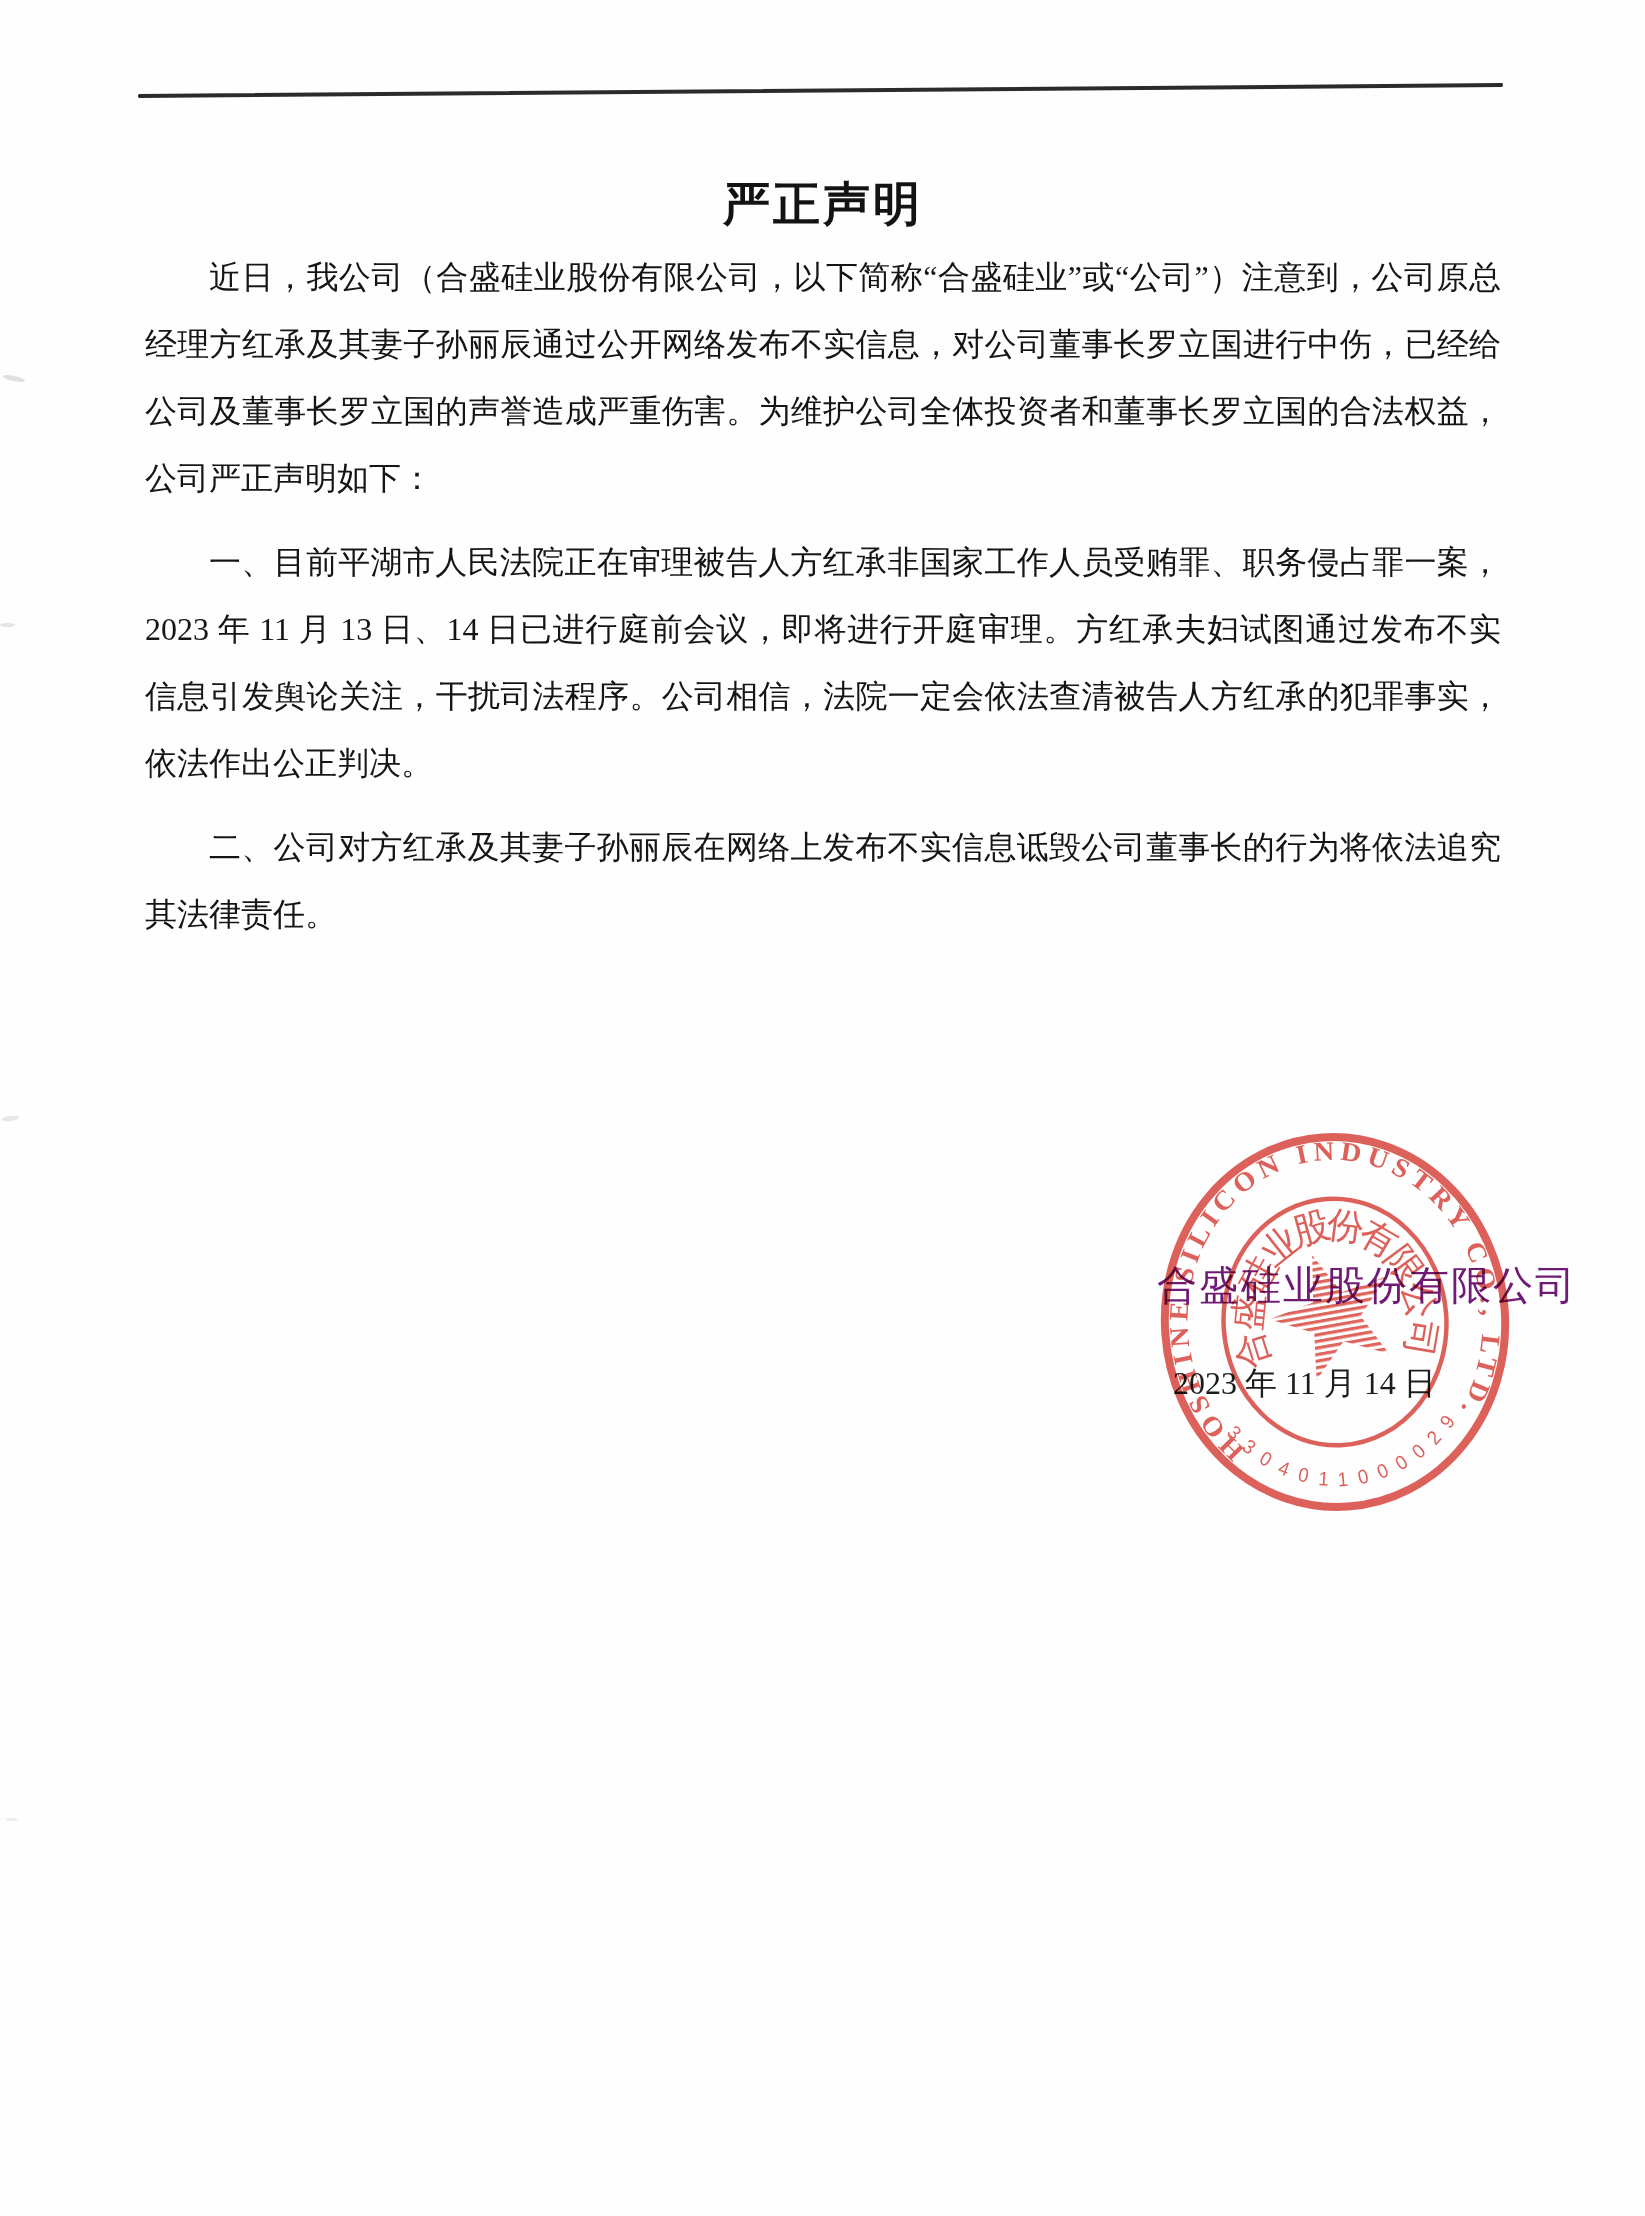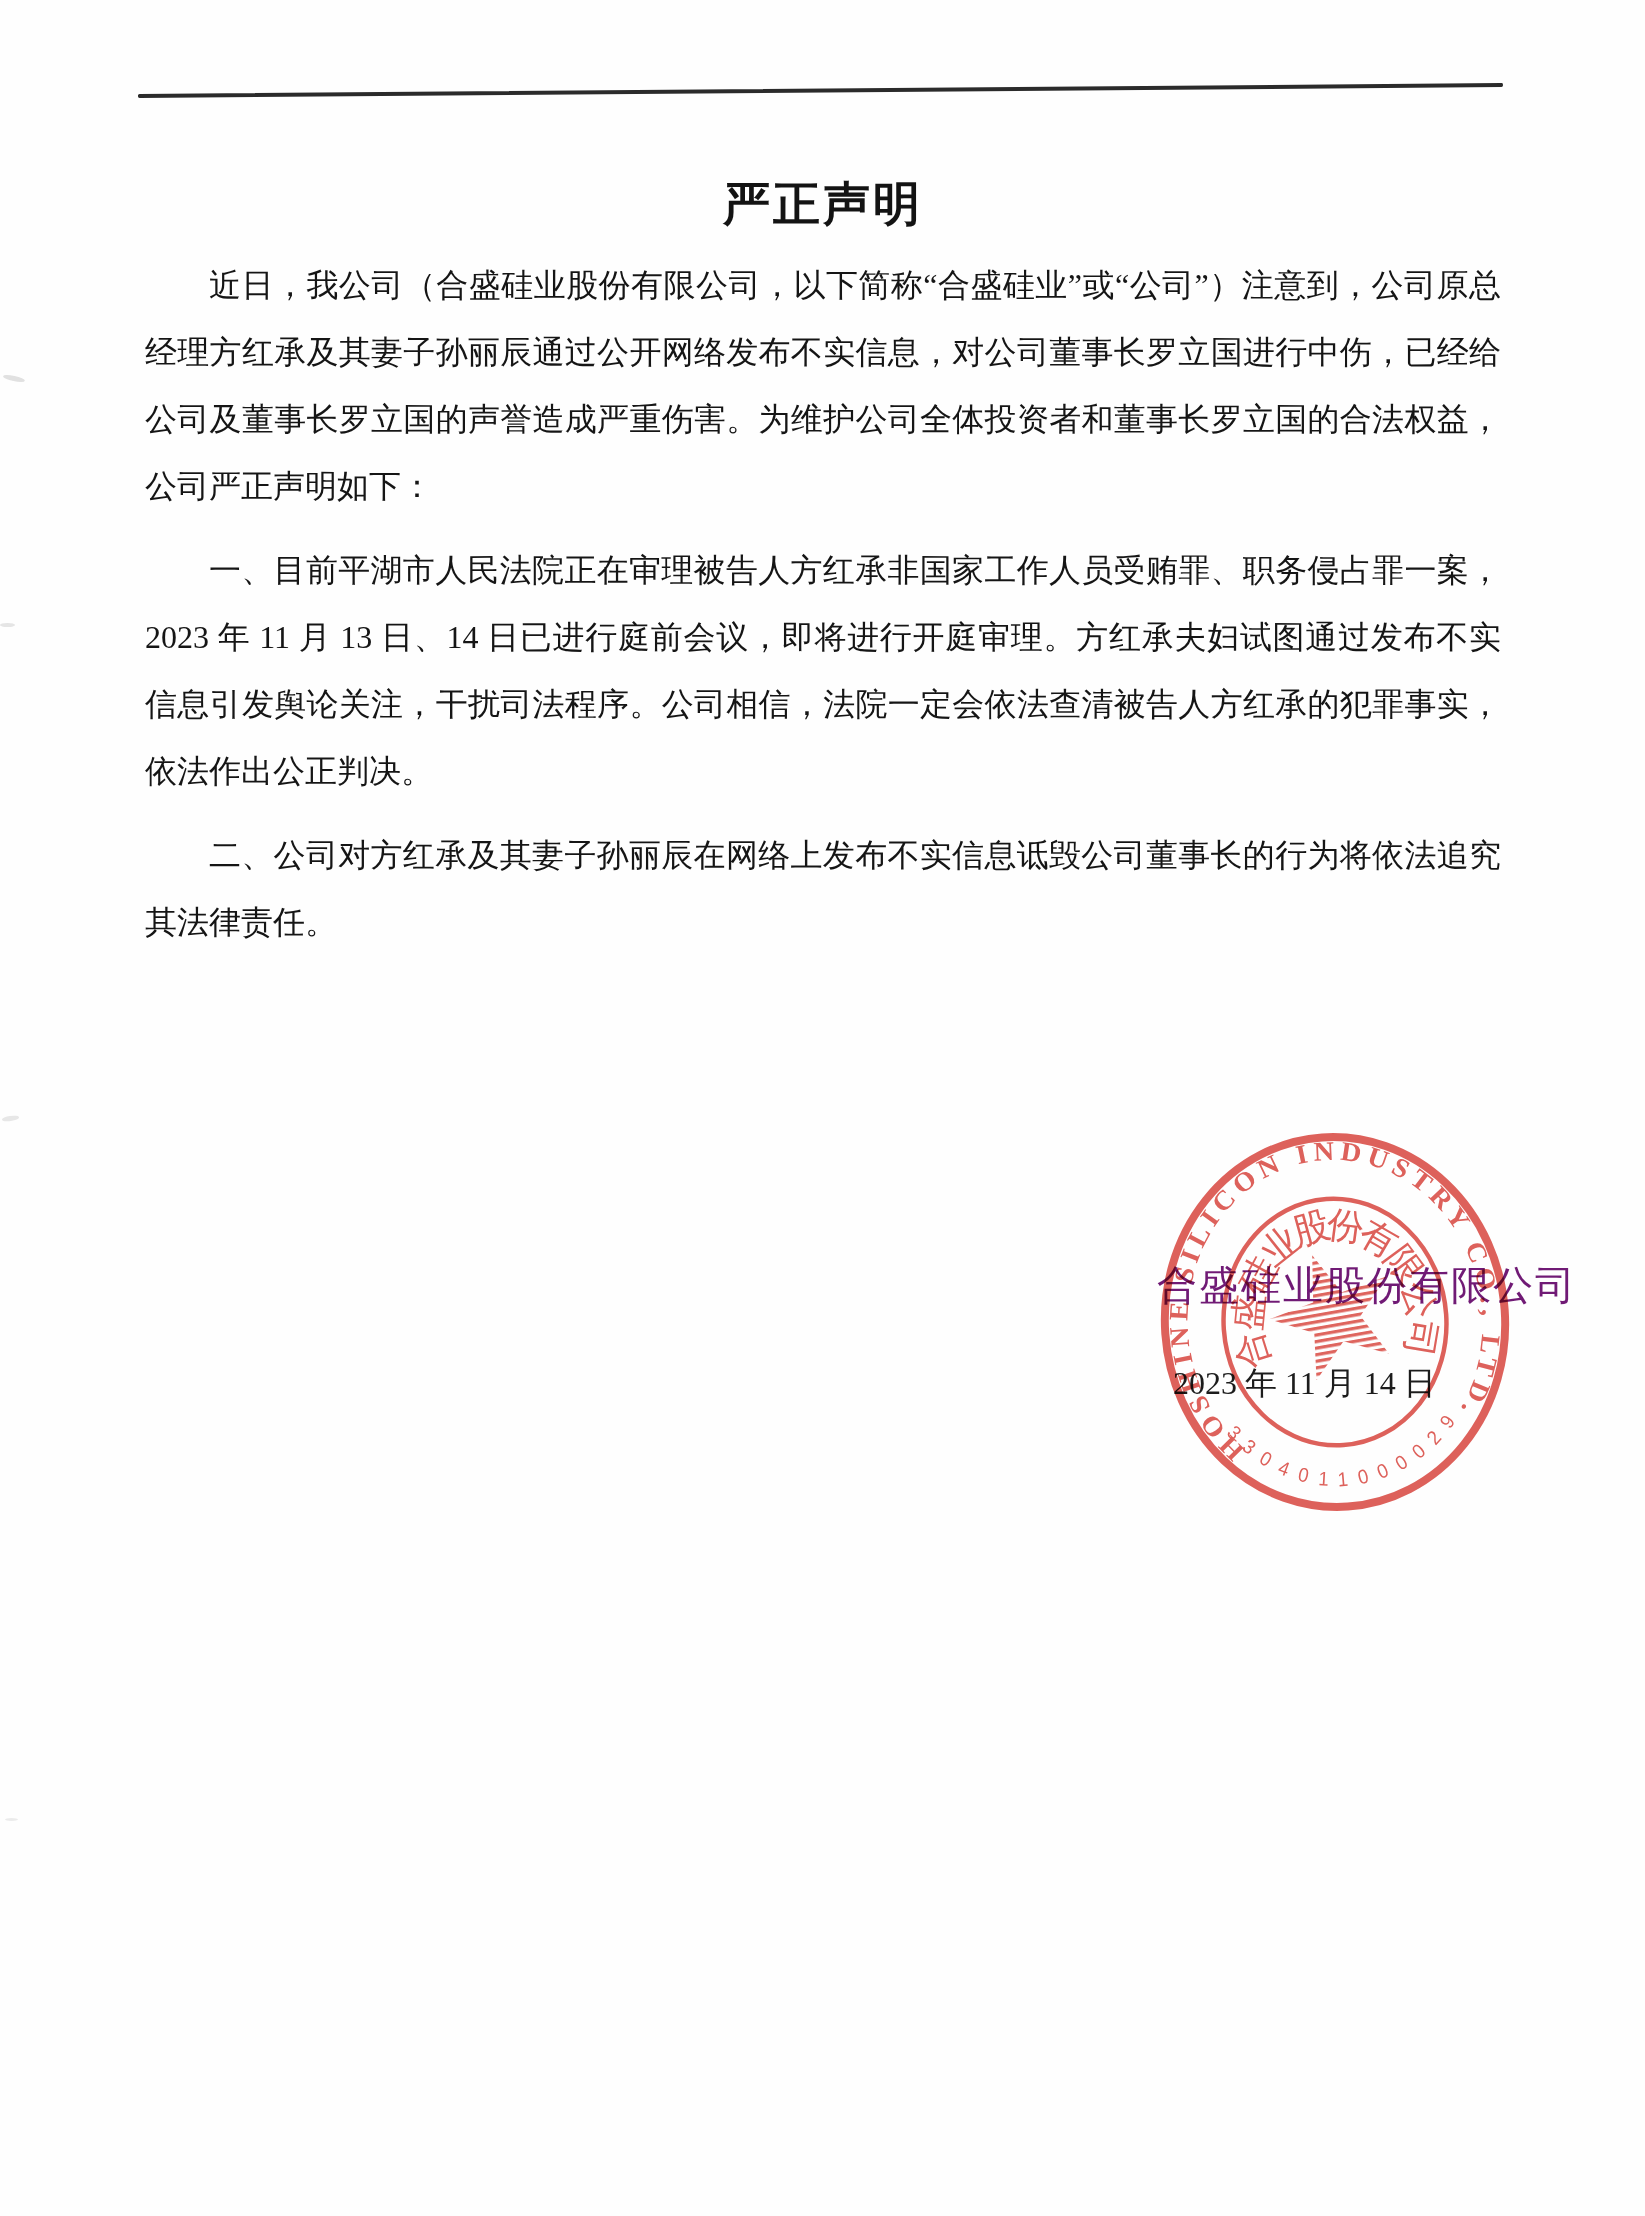--- a/index.html
+++ b/index.html
@@ -31,21 +31,21 @@
     width: 1356px;
     text-align: center;
     font-family: "Liberation Sans", "DejaVu Sans", sans-serif;
     font-weight: 700;
     font-size: 47px;
     letter-spacing: 3px;
     color: #131313;
   }
   .content {
     position: absolute;
-    top: 252px;
+    top: 244px;
     left: 145px;
     width: 1356px;
     font-size: 32px;
     line-height: 67px;
     text-align: justify;
     color: #151515;
   }
   .content p {
     margin: 0 0 17px 0;
     text-indent: 2em;

